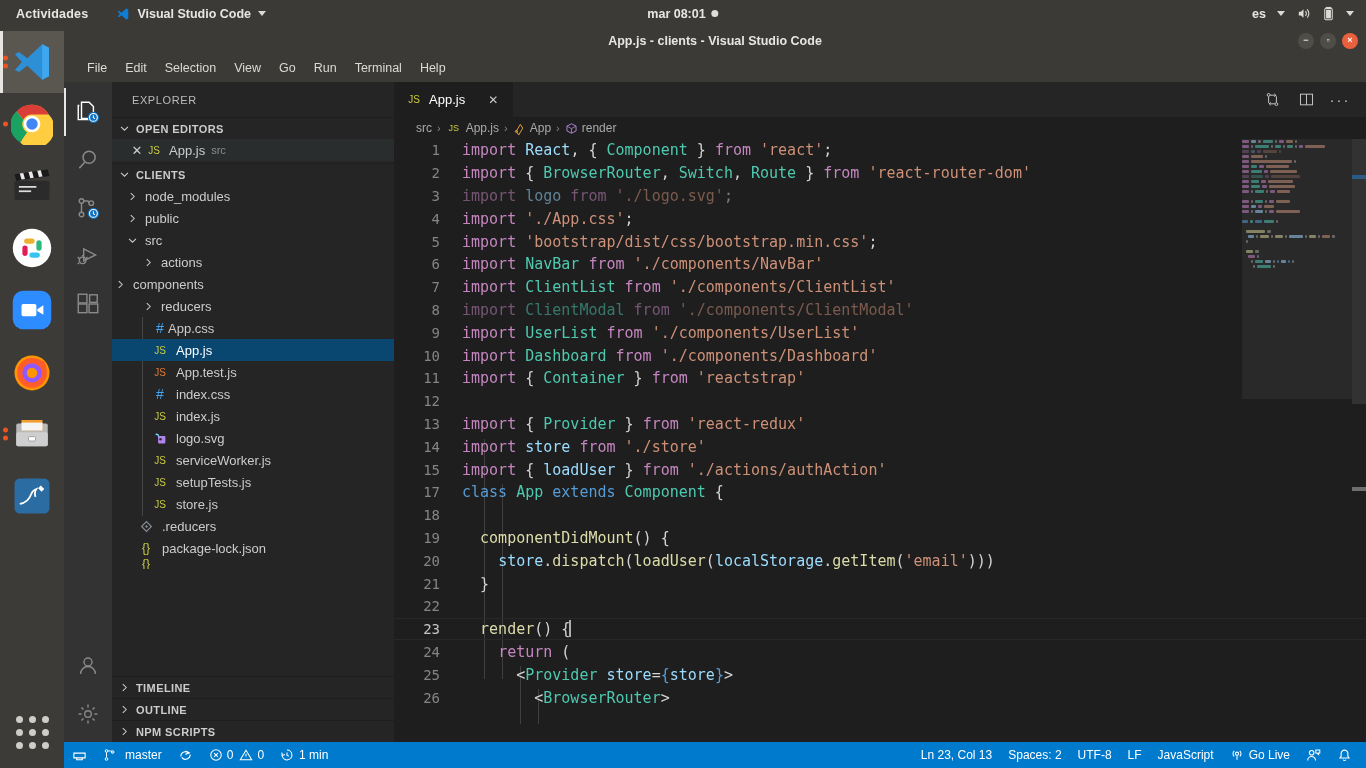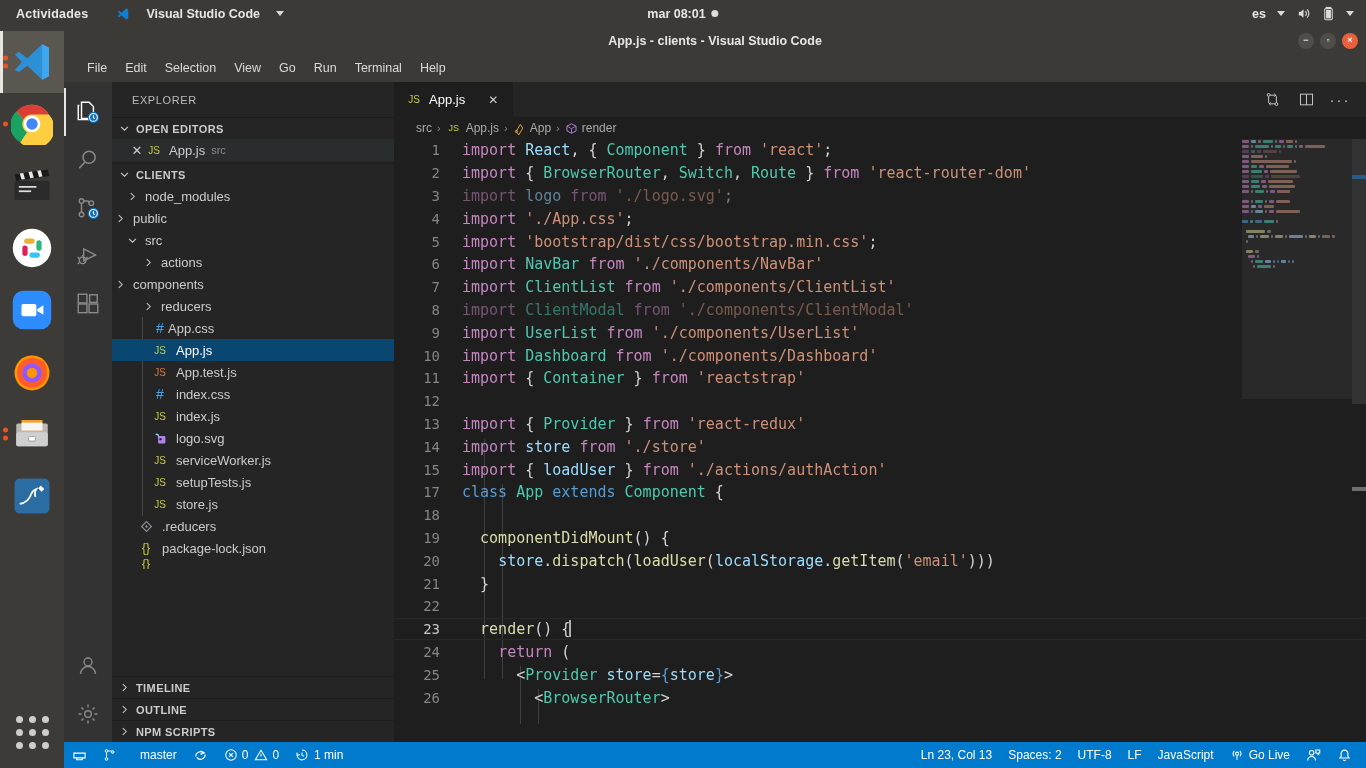--- a/index.html
+++ b/index.html
@@ -11,21 +11,21 @@
   }
   #root { position:relative; width:1366px; height:768px; }
 
   
   .gnome-topbar{
     position:absolute; left:0; top:0; width:1366px; height:27px;
     background:#3b3a36; color:#e8e6e3; font-size:12.5px; font-weight:bold;
     display:flex; align-items:center;
   }
   .gnome-activities{ margin-left:16px; letter-spacing:.2px; }
-  .gnome-app{ margin-left:28px; display:flex; align-items:center; gap:16px; }
+  .gnome-app{ margin-left:28px; display:flex; align-items:center; gap:7px; }
   .gnome-app .vscode-mini{ width:14px;height:14px; display:block; }
   .gnome-clock{
     position:absolute; left:50%; transform:translateX(-50%);
     display:flex; align-items:center; gap:6px; font-weight:bold; font-size:12.5px;
   }
   .gnome-dot{ width:7px;height:7px;border-radius:50%;background:#ddd; display:inline-block; }
   .gnome-right{
     position:absolute; right:12px; display:flex; align-items:center; gap:11px; font-size:12.5px;
   }
   .caret-down{
@@ -185,21 +185,21 @@
   .vscroll-thumb{ position:absolute; right:0; top:0; width:14px; height:265px; background:rgba(121,121,121,.22); }
   .overview-mark{ position:absolute; right:0; width:14px; height:4px; }
 
   
   .statusbar{
     position:absolute; left:0; bottom:0; width:1302px; height:26px; background:#007acc;
     display:flex; align-items:center; color:#ffffff; font-size:12px;
   }
   .sb-left{ display:flex; align-items:center; }
   .sb-right{ margin-left:auto; display:flex; align-items:center; padding-right:6px; }
-  .sb-item{ display:flex; align-items:center; gap:23px; padding:0 8px; height:26px; }
+  .sb-item{ display:flex; align-items:center; gap:8px; padding:0 8px; height:26px; }
   .sb-item svg{ display:block; }
 </style>
 </head>
 <body>
 
 <div id="root">
 
   <div class="gnome-topbar">
     <div class="gnome-activities">Actividades</div>
     <div class="gnome-app">
@@ -452,21 +452,21 @@
 
           <div class="row" style="padding-left:12px">
             <span class="chev">
               <svg width="11" height="11" viewBox="0 0 16 16">
                   <path d="M5.5 3 10.5 8 5.5 13" stroke="#ccc" stroke-width="1.5" fill="none"></path>
                 </svg>
             </span>
             <span style="margin-left:5px">node_modules</span>
           </div>
 
-          <div class="row" style="padding-left:0">
+          <div class="row" style="padding-left:12px">
             <span class="chev">
               <svg width="11" height="11" viewBox="0 0 16 16">
                   <path d="M5.5 3 10.5 8 5.5 13" stroke="#ccc" stroke-width="1.5" fill="none"></path>
                 </svg>
             </span>
             <span style="margin-left:5px">public</span>
           </div>
 
           <div class="row" style="padding-left:12px">
             <span class="chev">

